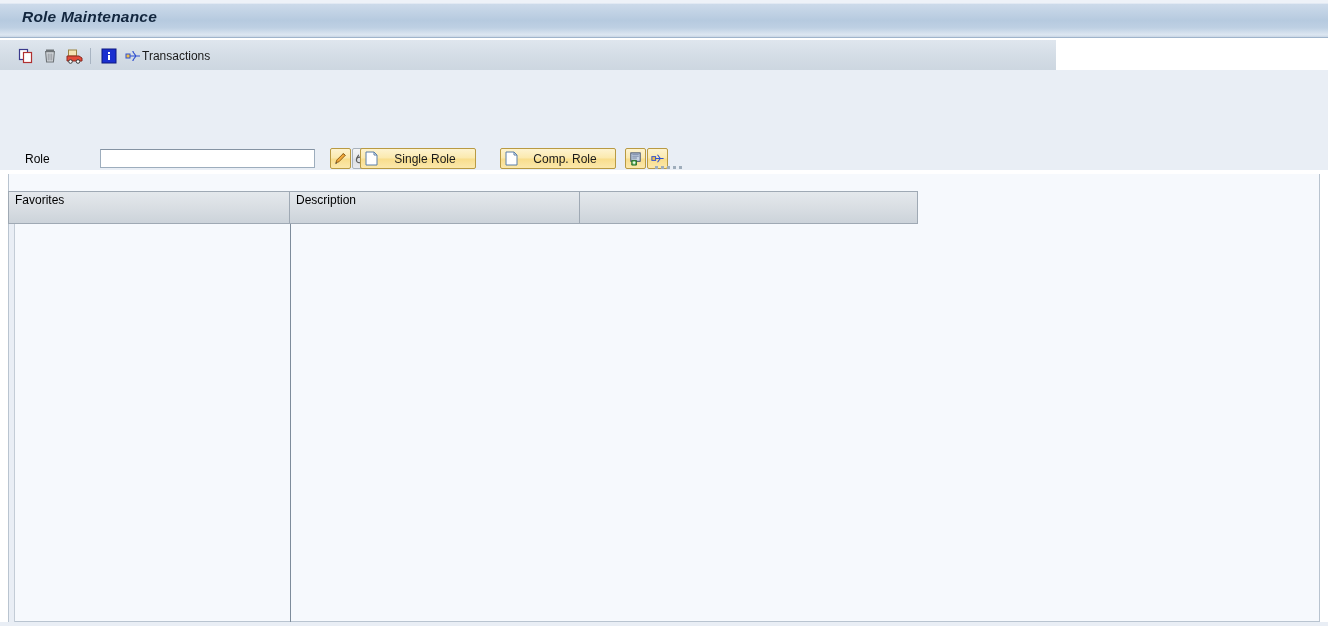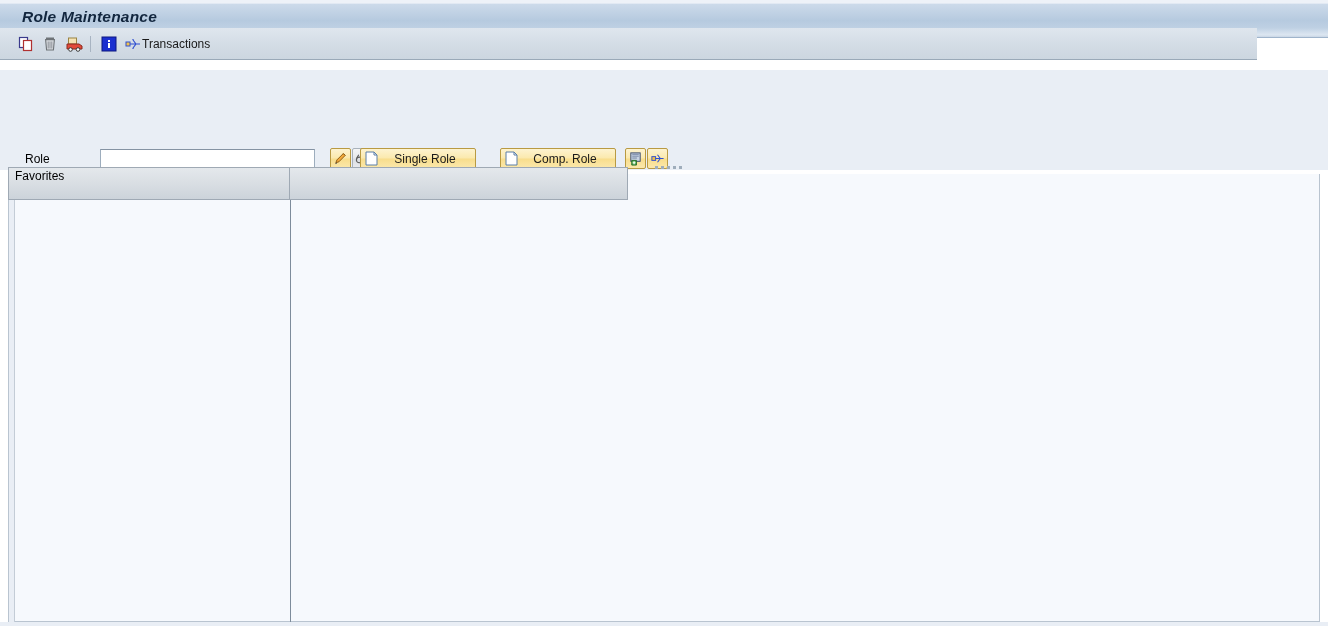--- a/index.html
+++ b/index.html
@@ -36,22 +36,22 @@
     font-weight: bold;
     font-style: italic;
     color: #12263e;
     letter-spacing: .2px;
     white-space: nowrap;
   }
 
   
   .toolbar {
     position: absolute;
-    left: 0; top: 28px;
-    width: 1257px; height: 32px;
+    left: 0; top: 40px;
+    width: 1056px; height: 32px;
     background: linear-gradient(to bottom, #dfe6ee 0%, #d3dce5 55%, #ccd6e0 100%);
     border-bottom: 1px solid #9aa9b8;
     box-sizing: border-box;
   }
   .tb-icon {
     position: absolute;
     top: 7px;
     width: 18px; height: 18px;
     cursor: pointer;
   }
@@ -161,21 +161,21 @@
     position: absolute;
     left: 8px; top: 174px;
     width: 1312px; height: 448px;
     background: #f6f9fd;
     border: 1px solid #b9c4d0;
     border-top: none;
     box-sizing: border-box;
   }
   .thead {
     position: absolute;
-    left: 8px; top: 167px;
+    left: 8px; top: 191px;
     width: 1312px; height: 33px;
     box-sizing: border-box;
     display: flex;
   }
   .th {
     background: linear-gradient(to bottom, #e4e8ec 0%, #d9dee3 50%, #ccd3da 100%);
     border: 1px solid #9fa9b4;
     border-left: none;
     box-sizing: border-box;
     font-size: 12px;
@@ -394,16 +394,17 @@
   <i></i>
   <i></i>
 </div>
 
 <div class="table-wrap"></div>
 <div class="tbody-leftedge"></div>
 <div class="tbody-split"></div>
 
 <div class="thead">
   <div class="th" style="width:282px;">Favorites</div>
+  <div class="th" style="width:290px;">Description</div>
   <div class="th" style="width:338px;"></div>
 </div>
 
 <div class="bottom-strip"></div>
 
 </body></html>

